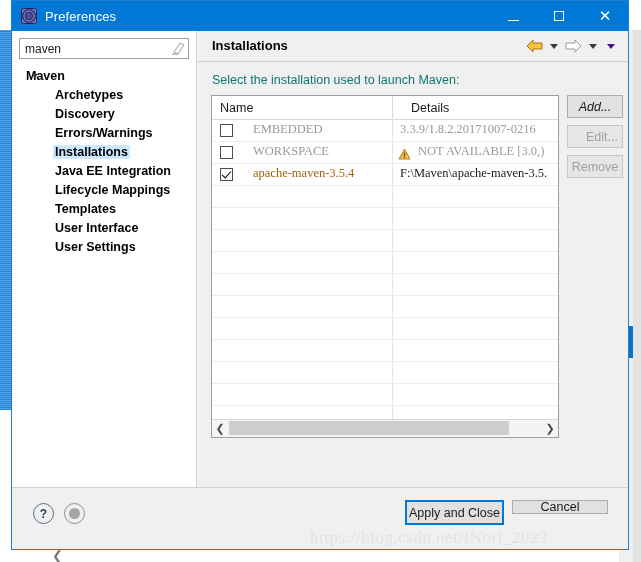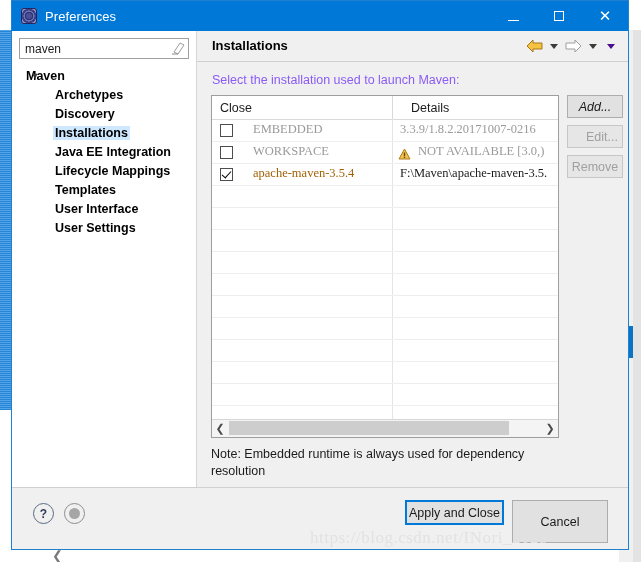--- a/index.html
+++ b/index.html
@@ -115,21 +115,21 @@
   }
   #page-title{position:absolute;left:15px;top:7px;font-size:13px;font-weight:bold;color:#000;}
   #nav-icons{position:absolute;right:10px;top:0;height:30px;display:flex;align-items:center;gap:4px;}
   .nav-ico{display:flex;align-items:center;}
   .caret{
     width:0;height:0;border-left:4px solid transparent;border-right:4px solid transparent;
     border-top:5px solid #3a3a3a;margin:0 3px;
   }
   .caret.purple{border-top-color:#4b0d8e;}
 
-  #page-desc{position:absolute;left:15px;top:42px;font-size:12.5px;color:#8b5cf6;}
+  #page-desc{position:absolute;left:15px;top:42px;font-size:12.5px;color:#0f766e;}
 
   
   #table-wrap{
     position:absolute;left:14px;top:64px;width:348px;height:343px;
     border:1px solid #9e9e9e;background:#ffffff;box-sizing:border-box;overflow:hidden;
   }
   #tbl-head{
     position:relative;height:23px;background:#ffffff;border-bottom:1px solid #d9d9d9;
   }
   .th{position:absolute;top:0;height:23px;display:flex;align-items:center;font-size:12.5px;color:#1b1b1b;}
@@ -210,21 +210,21 @@
     border:1px solid #8d8d8d;background:#f0f0f0;display:flex;align-items:center;justify-content:center;
   }
   #ring-ico:after{content:"";width:11px;height:11px;border-radius:50%;background:#a6a6a6;}
 
   #btn-apply-close{
     position:absolute;left:393px;top:12px;width:99px;height:25px;box-sizing:border-box;
     border:2px solid #0078d7;background:#e1e1e1;font-size:12.5px;color:#1b1b1b;
     display:flex;align-items:center;justify-content:center;
   }
   #btn-cancel{
-    position:absolute;left:500px;top:12px;width:96px;height:43px;box-sizing:border-box;
+    position:absolute;left:500px;top:12px;width:96px;height:14px;box-sizing:border-box;
     border:1px solid #adadad;background:#e1e1e1;font-size:12.5px;color:#1b1b1b;
     display:flex;align-items:center;justify-content:center;
   }
 
   #watermark{
     position:absolute;left:310px;bottom:14px;font-family:"Liberation Serif",serif;
     font-size:17px;color:#e2e2e2;letter-spacing:.5px;white-space:nowrap;
     pointer-events:none;
   }
 </style>
@@ -269,20 +269,23 @@
       <div id="tree">
         <div class="tree-row root" style="position:relative;">
           <span class="tree-arrow">▼</span>
           <span class="tree-label">Maven</span>
         </div>
         <div class="tree-row child">
           <span class="tree-label">Archetypes</span>
         </div>
         <div class="tree-row child">
           <span class="tree-label">Discovery</span>
+        </div>
+        <div class="tree-row child">
+          <span class="tree-label">Errors/Warnings</span>
         </div>
         <div class="tree-row child">
           <span class="tree-label selected">Installations</span>
         </div>
         <div class="tree-row child">
           <span class="tree-label">Java EE Integration</span>
         </div>
         <div class="tree-row child">
           <span class="tree-label">Lifecycle Mappings</span>
         </div>
@@ -316,21 +319,21 @@
           </span>
           <span class="caret"></span>
           <span class="caret purple"></span>
         </div>
       </div>
 
       <div id="page-desc">Select the installation used to launch Maven:</div>
 
       <div id="table-wrap">
         <div id="tbl-head">
-          <div class="th" id="th-name">Close</div>
+          <div class="th" id="th-name">Name</div>
           <div id="head-div"></div>
           <div class="th" id="th-details">Details</div>
         </div>
 
         <div id="col-div"></div>
 
         <div class="trow">
           <span class="cb"></span>
           <span class="cell-name dim">EMBEDDED</span>
           <span class="cell-details dim">3.3.9/1.8.2.20171007-0216</span>
@@ -372,21 +375,20 @@
           <div class="sb-arrow" id="sb-left">❮</div>
           <div id="sb-thumb"></div>
           <div class="sb-arrow" id="sb-right">❯</div>
         </div>
       </div>
 
       <div class="sbtn" id="btn-add">Add...</div>
       <div class="sbtn disabled" id="btn-edit">Edit...</div>
       <div class="sbtn disabled" id="btn-remove">Remove</div>
 
-      <div id="note">Note: Embedded runtime is always used for dependency resolution</div>
 
       <div class="fbtn" id="btn-restore">Restore Defaults</div>
       <div class="fbtn" id="btn-apply">Apply</div>
     </div>
   </div>
 
   <div id="footer">
     <div id="help-ico">?</div>
     <div id="ring-ico"></div>
     <div id="btn-apply-close">Apply and Close</div>

